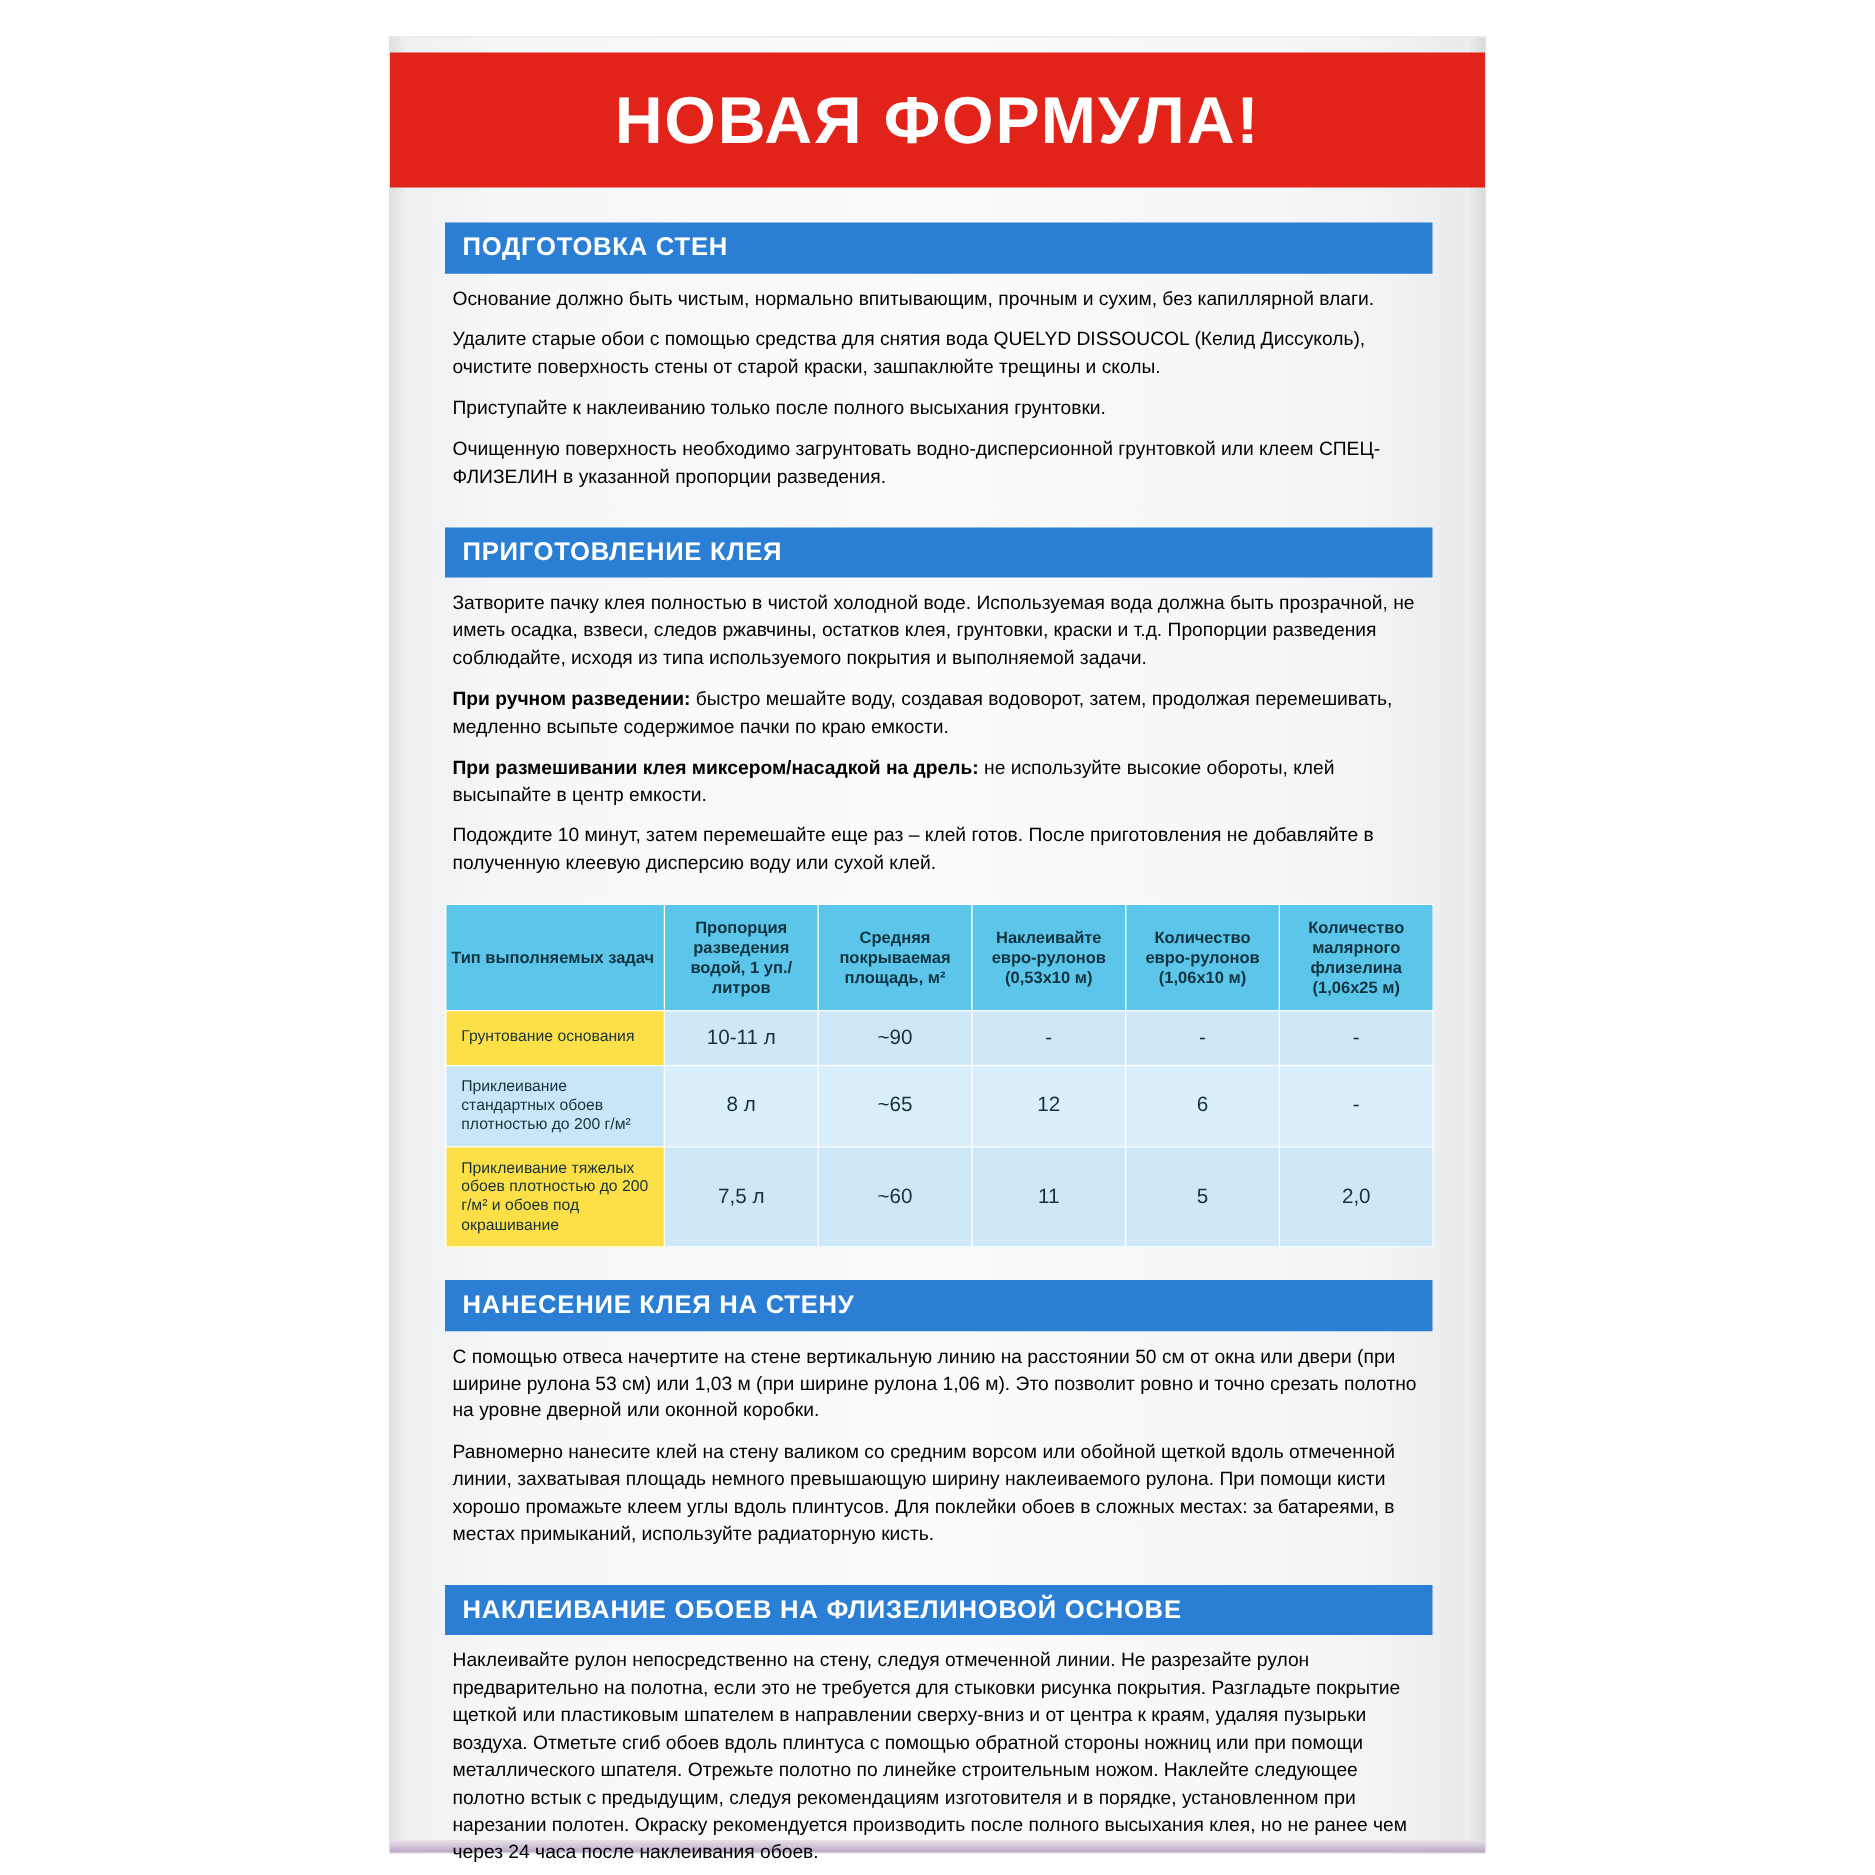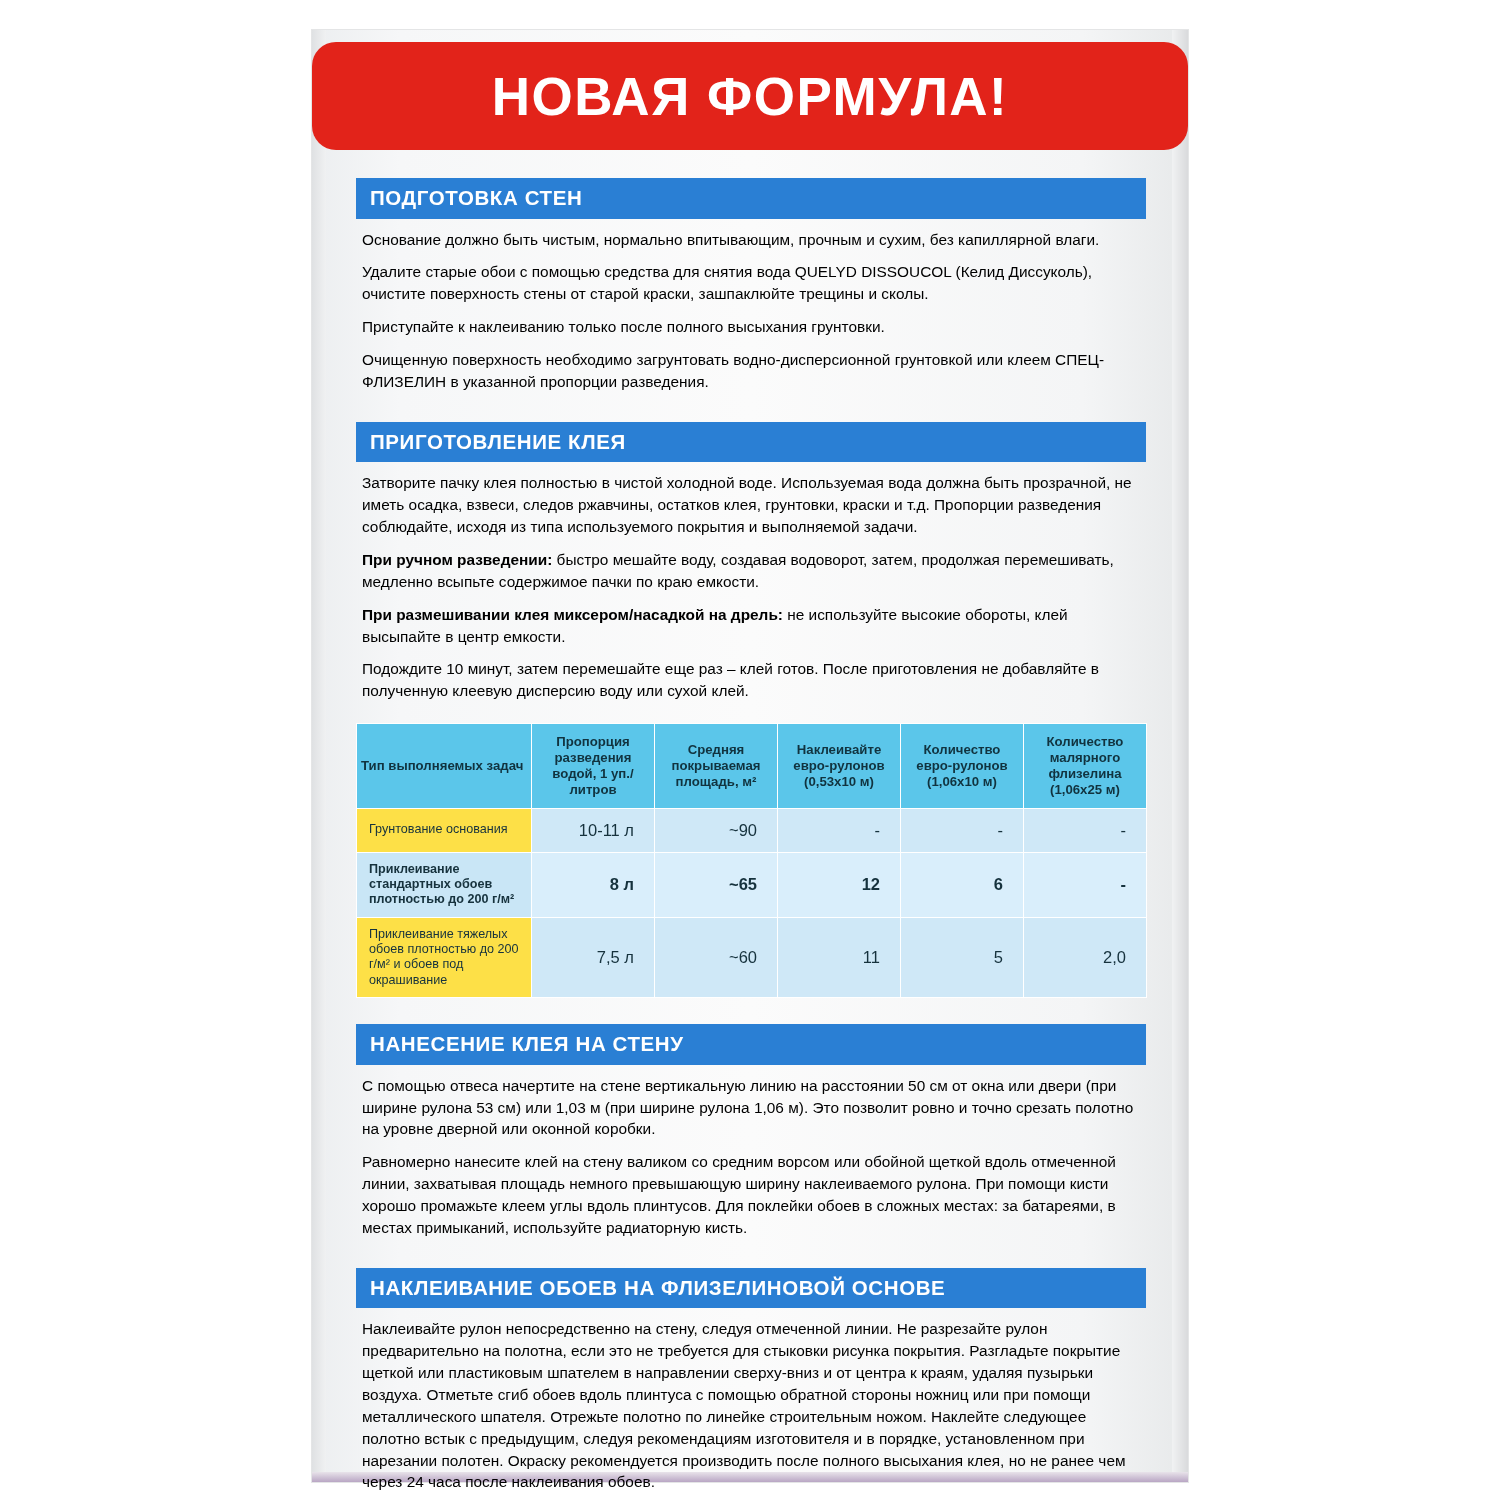--- a/index.html
+++ b/index.html
@@ -55,21 +55,20 @@
   .banner {
     position: absolute;
     left: 0;
     top: 12px;
     width: 876px;
     height: 108px;
     background: #e2231a;
     display: flex;
     align-items: center;
     justify-content: center;
-    border-radius: 24px;
   }
   .banner-title {
     color: #ffffff;
     font-size: 53px;
     font-weight: bold;
     letter-spacing: 1.5px;
     font-family: "Liberation Sans", sans-serif;
     text-align: center;
     white-space: nowrap;
   }
@@ -123,34 +122,34 @@
     border: 1px solid #ffffff;
     vertical-align: middle;
   }
   table.tbl th.first {
     text-align: left;
   }
   table.tbl td {
     background: #cfe8f7;
     color: #16323d;
     font-size: 16.5px;
-    text-align: right;
+    text-align: center;
     border: 1px solid #ffffff;
     padding: 12px 20px;
     vertical-align: middle;
   }
   table.tbl td.rowname {
     background: #fde047;
     text-align: left;
     font-size: 12.6px;
     line-height: 1.22;
     padding: 9px 8px 9px 12px;
     font-weight: normal;
   }
-  table.tbl tr.alt td { background: #d9eefb; font-weight: bold; }
+  table.tbl tr.alt td { background: #d9eefb; }
   table.tbl tr.alt td.rowname { background: #c9e6f6; }
 </style>
 </head>
 <body>
 
 <div class="page">
   <div class="pack">
     <div class="pack-inner"></div>
     <div class="edge-left"></div>
     <div class="edge-right"></div>

